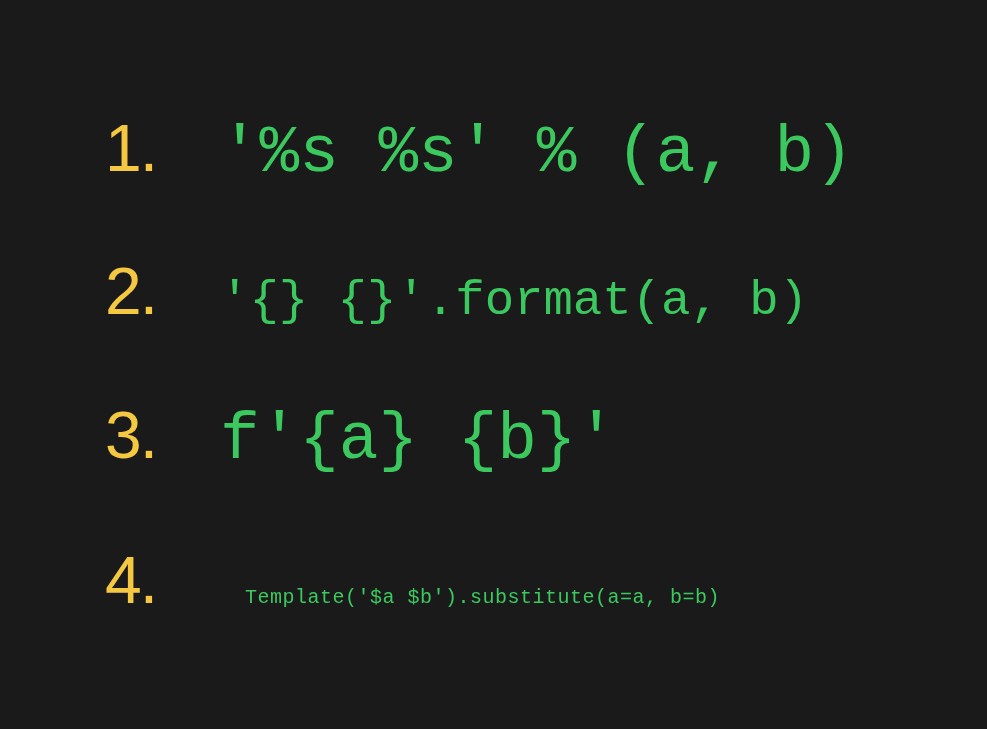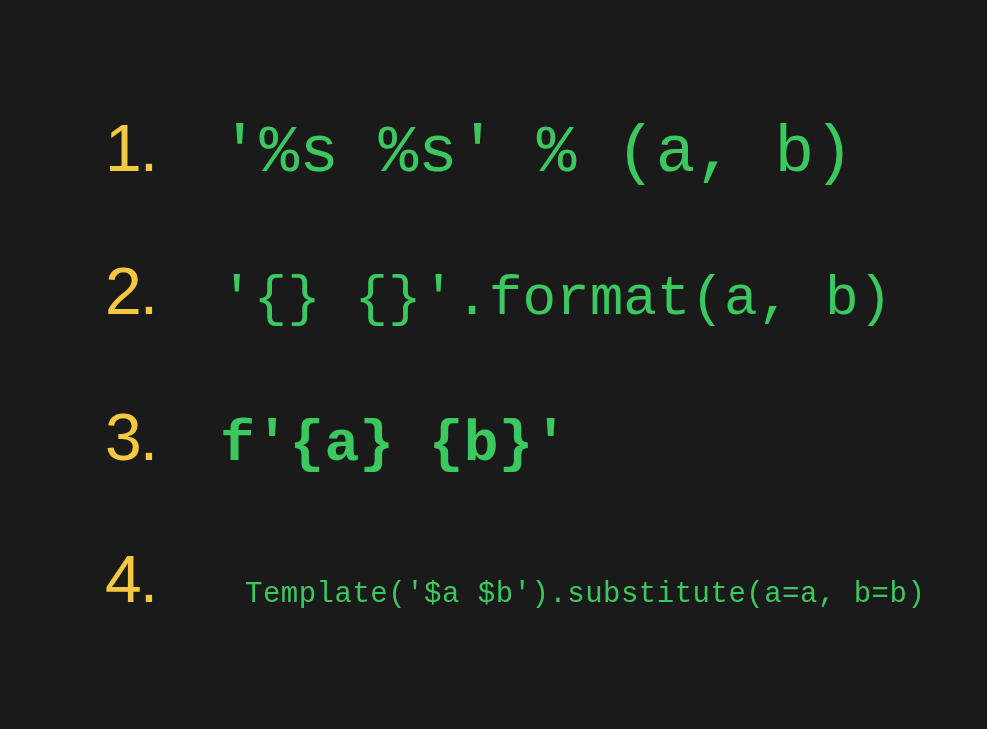--- a/index.html
+++ b/index.html
@@ -38,40 +38,40 @@
       white-space: pre;
     }
     .line-1 .code {
       font-size: 66px;
       letter-spacing: 0px;
     }
     .line-1 {
       margin-bottom: 62px;
     }
     .line-2 .code {
-      font-size: 56px;
+      font-size: 49px;
       letter-spacing: 0px;
     }
     .line-2 {
       margin-bottom: 68px;
     }
     .line-3 .code {
-      font-size: 58px;
+      font-size: 66px;
       letter-spacing: 0px;
-      font-weight: bold;
+      font-weight: normal;
       text-align: right;
     }
     .line-3 .number {
       font-size: 66px;
     }
     .line-3 {
       margin-bottom: 64px;
     }
     .line-4 .code {
-      font-size: 29px;
+      font-size: 20px;
       letter-spacing: 0.5px;
       padding-left: 25px;
     }
     .line-4 .number {
       font-size: 66px;
     }
   </style>
 </head>
 <body>
 

